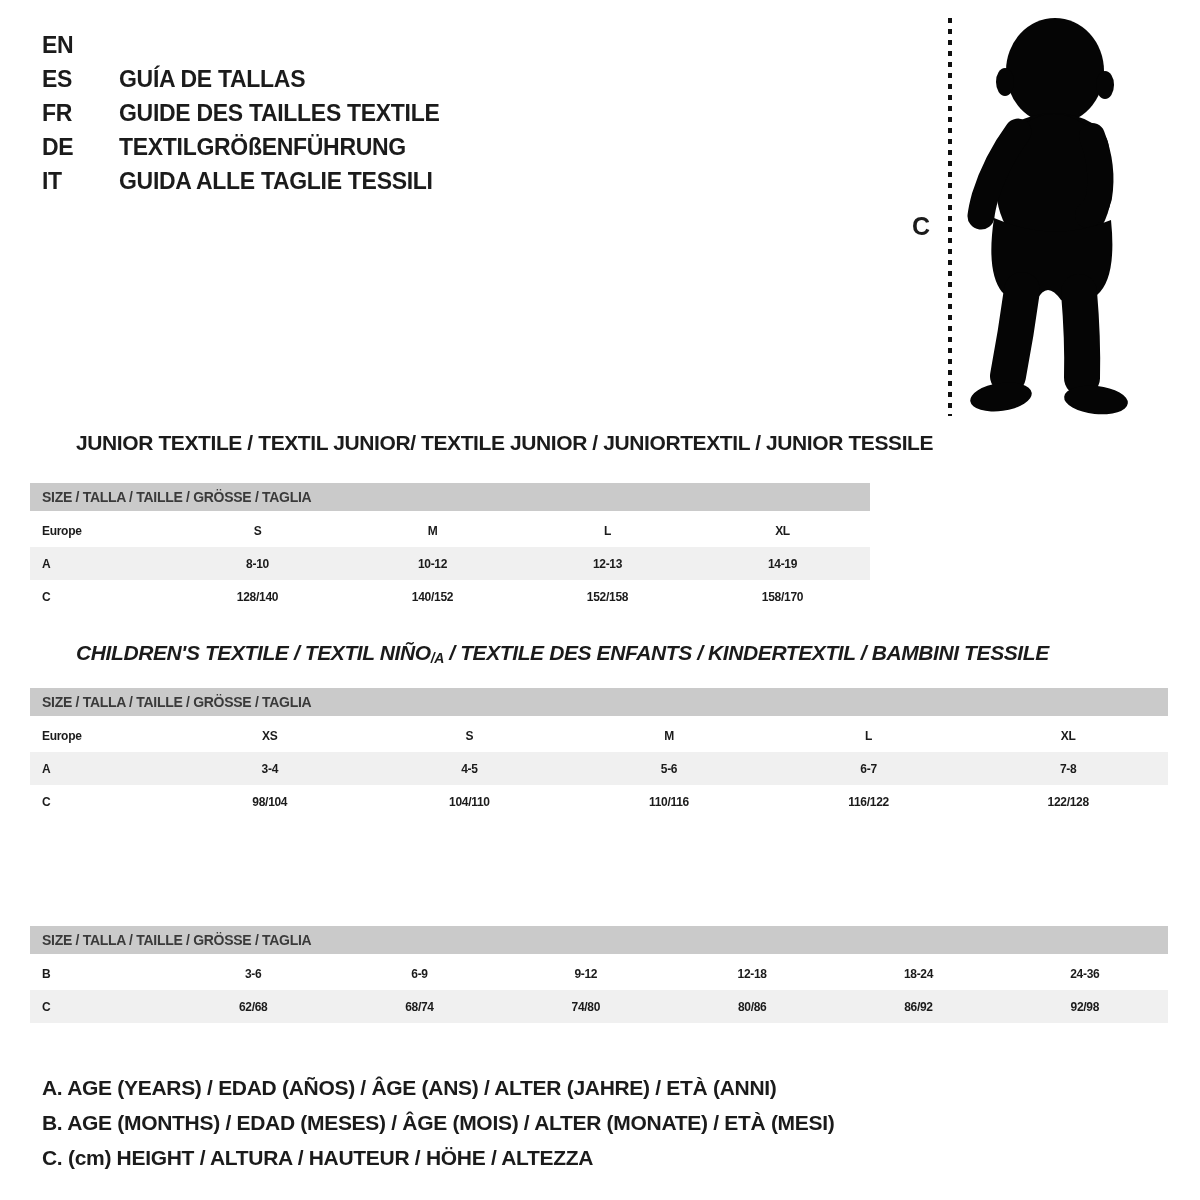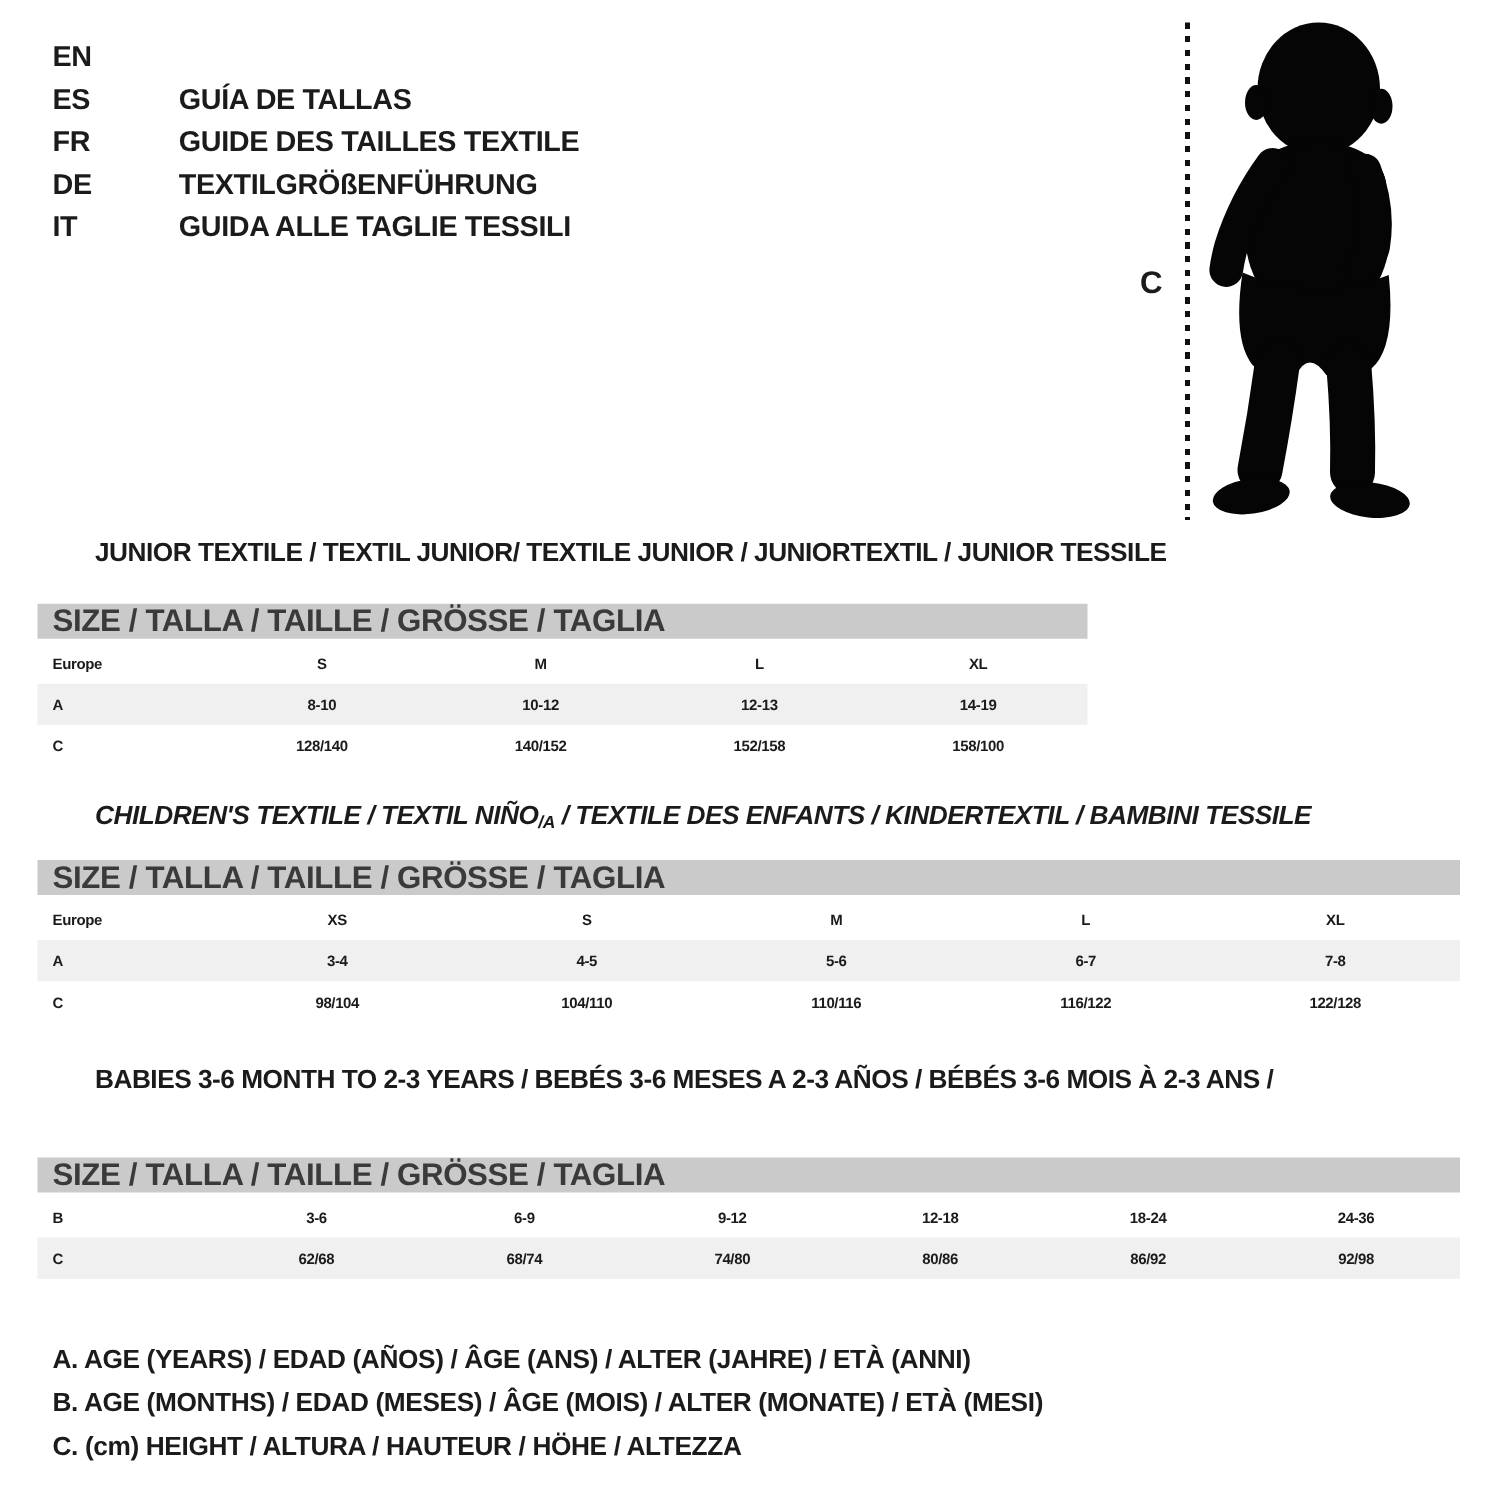--- a/index.html
+++ b/index.html
@@ -19,21 +19,21 @@
   }
   .abs { position: absolute; }
 
   
   .lang-block {
     left: 42px;
     top: 28px;
     font-size: 23px;
     line-height: 34px;
   }
-  .lang-row { display: flex; gap: 24px; }
+  .lang-row { display: flex; }
   .lang-code { width: 77px; }
 
   
   .height-line {
     left: 948px;
     top: 18px;
     width: 4px;
     height: 398px;
     background: repeating-linear-gradient(to bottom, #101010 0 5px, transparent 5px 11px);
   }
@@ -65,21 +65,21 @@
     top: 3px;
   }
 
   
   .size-table { position: absolute; }
   .size-header {
     height: 28px;
     line-height: 28px;
     background: #cacaca;
     color: #3a3a3a;
-    font-size: 25px;
+    font-size: 14px;
     padding-left: 12px;
     margin-bottom: 3px;
   }
   .trow {
     display: grid;
     height: 33px;
     align-items: center;
     font-size: 12px;
   }
   .trow.shaded { background: #f0f0f0; }
@@ -174,21 +174,21 @@
     <div class="val">8-10</div>
     <div class="val">10-12</div>
     <div class="val">12-13</div>
     <div class="val">14-19</div>
   </div>
   <div class="trow">
     <div class="lbl">C</div>
     <div class="val">128/140</div>
     <div class="val">140/152</div>
     <div class="val">152/158</div>
-    <div class="val">158/100</div>
+    <div class="val">158/170</div>
   </div>
 </div>
 
 <div class="abs section-title" id="children-title">
   <span>CHILDREN'S TEXTILE / TEXTIL NIÑO</span><span class="sub-small">/A</span><span> / TEXTILE DES ENFANTS / KINDERTEXTIL / BAMBINI TESSILE</span>
 </div>
 
 <div class="size-table" id="table-children">
   <div class="size-header">SIZE / TALLA / TAILLE / GRÖSSE / TAGLIA</div>
   <div class="trow">
@@ -211,21 +211,20 @@
     <div class="lbl">C</div>
     <div class="val">98/104</div>
     <div class="val">104/110</div>
     <div class="val">110/116</div>
     <div class="val">116/122</div>
     <div class="val">122/128</div>
   </div>
 </div>
 
 <div class="abs section-title" id="babies-title">
-  <div>BABIES 3-6 MONTH TO 2-3 YEARS / BEBÉS 3-6 MESES A 2-3 AÑOS / BÉBÉS 3-6 MOIS À 2-3 ANS /</div>
 </div>
 
 <div class="size-table" id="table-babies">
   <div class="size-header">SIZE / TALLA / TAILLE / GRÖSSE / TAGLIA</div>
   <div class="trow">
     <div class="lbl">B</div>
     <div class="val">3-6</div>
     <div class="val">6-9</div>
     <div class="val">9-12</div>
     <div class="val">12-18</div>

